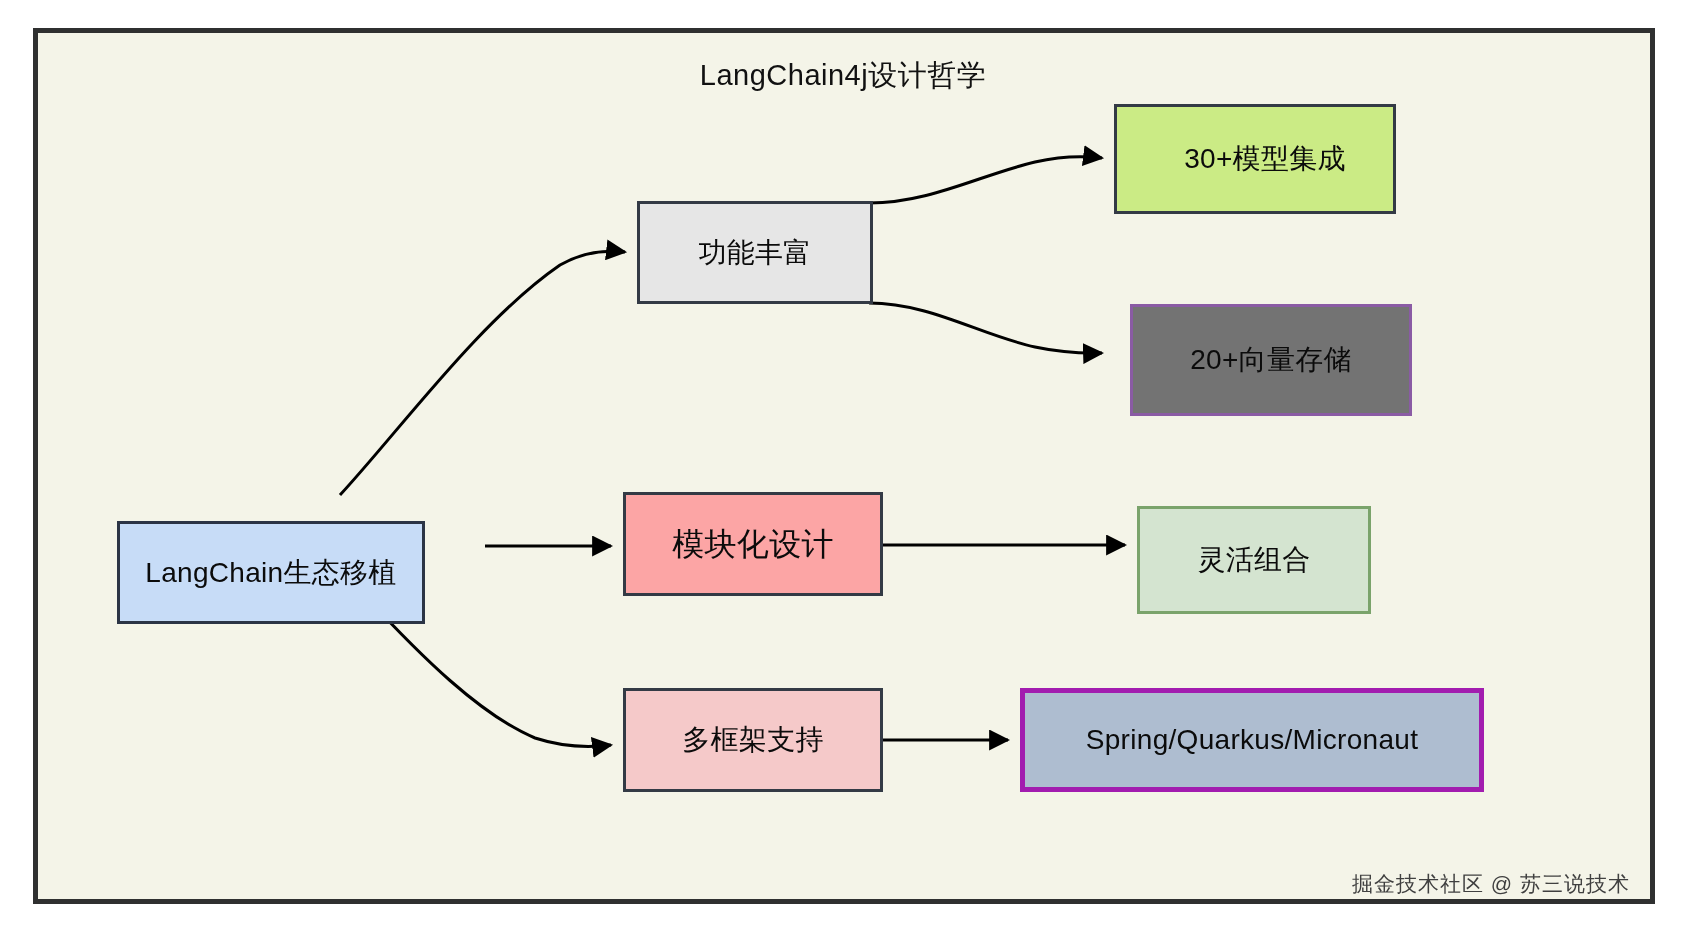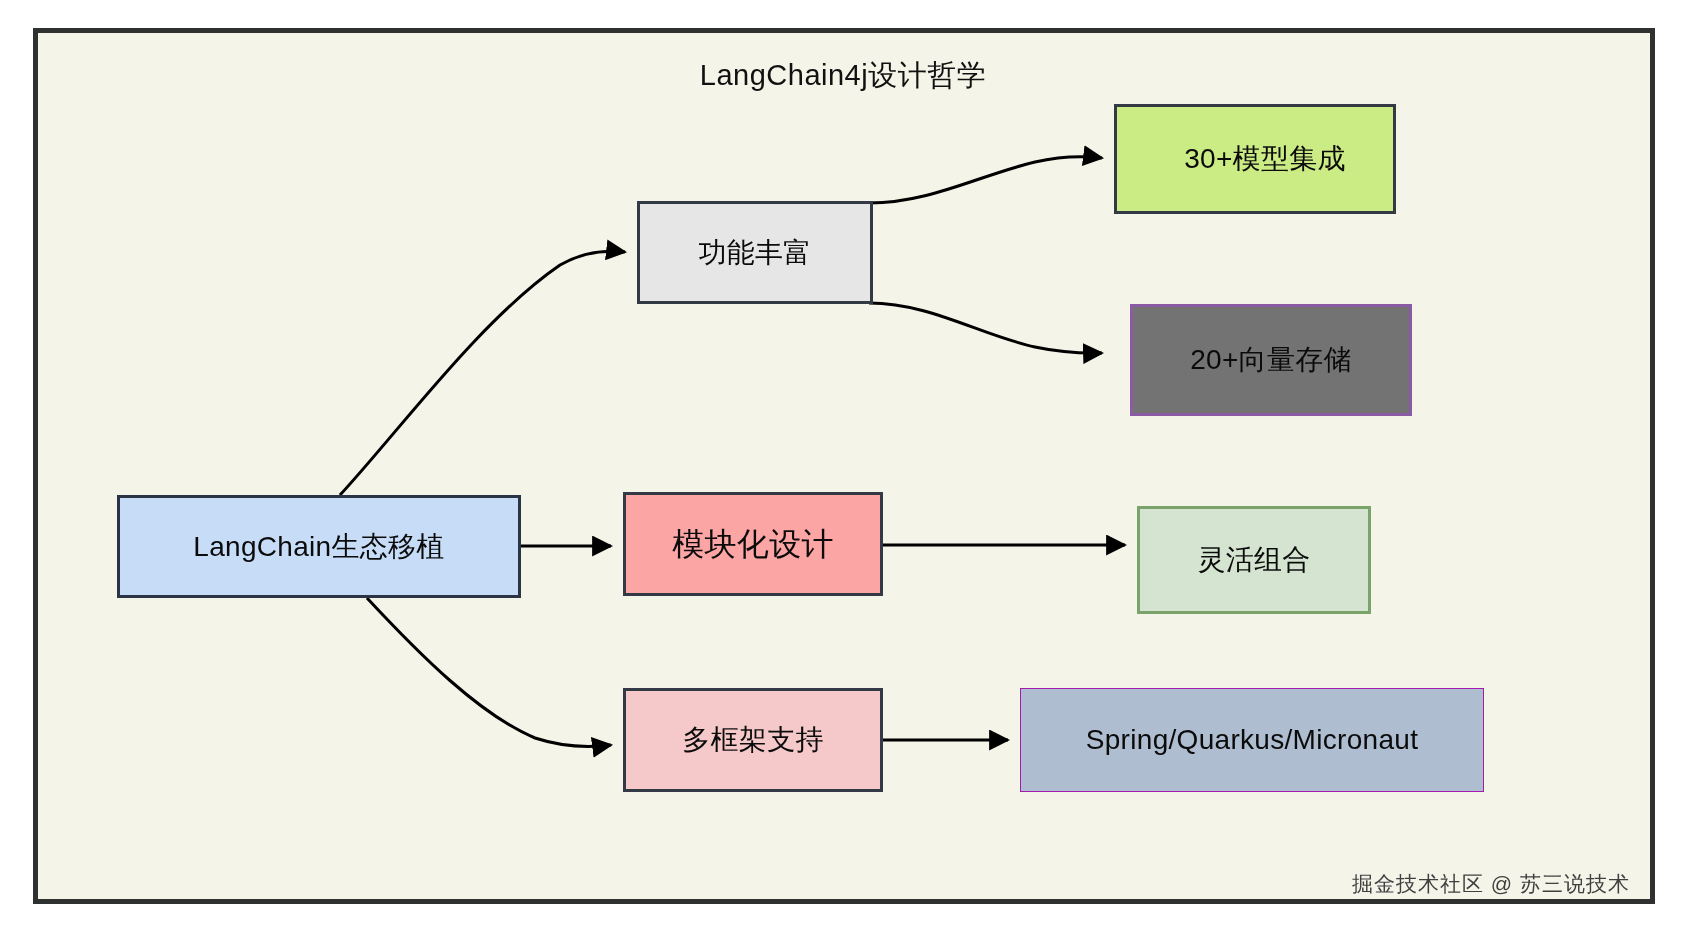--- a/index.html
+++ b/index.html
@@ -93,21 +93,21 @@
 
     <path d="M 485 546 L 611 546" fill="none" stroke="#000000" stroke-width="3" marker-end="url(#arrow)"></path>
 
     <path d="M 883 545 L 1125 545" fill="none" stroke="#000000" stroke-width="3" marker-end="url(#arrow)"></path>
 
     <path d="M 367 598 C 420 655 480 715 535 738 Q 572 750 611 745" fill="none" stroke="#000000" stroke-width="3" marker-end="url(#arrow)"></path>
 
     <path d="M 883 740 L 1008 740" fill="none" stroke="#000000" stroke-width="3" marker-end="url(#arrow)"></path>
   </svg>
 
-  <div class="node" style="left:117px; top:495px; width:404px; height:103px; background:#c7dcf7; border:3px solid #2b3445; font-size:28px;">
+  <div class="node" style="left:117px; top:521px; width:308px; height:103px; background:#c7dcf7; border:3px solid #2b3445; font-size:28px;">
     <span>LangChain生态移植</span>
   </div>
 
   <div class="node" style="left:637px; top:201px; width:236px; height:103px; background:#e6e6e6; border:3px solid #333a45; font-size:28px;">
     <span>功能丰富</span>
   </div>
 
   <div class="node" style="left:1114px; top:104px; width:282px; height:110px; background:#cbeb85; border:3px solid #333a45; font-size:28px;padding-left:20px;">
     <span>30+模型集成</span>
   </div>
@@ -121,19 +121,19 @@
   </div>
 
   <div class="node" style="left:1137px; top:490px; width:234px; height:108px; background:#d4e4d0; border:3px solid #7aa36b; font-size:28px;margin-top:16px;">
     <span>灵活组合</span>
   </div>
 
   <div class="node" style="left:623px; top:688px; width:260px; height:104px; background:#f5c9c9; border:3px solid #333a45; font-size:28px;">
     <span>多框架支持</span>
   </div>
 
-  <div class="node" style="left:1020px; top:688px; width:464px; height:104px; background:#aebdd0; border:1px solid #a21caf; font-size:28px;">
+  <div class="node" style="left:1020px; top:688px; width:464px; height:104px; background:#aebdd0; border:5px solid #a21caf; font-size:28px;">
     <span>Spring/Quarkus/Micronaut</span>
   </div>
 
   <div class="watermark">掘金技术社区 @ 苏三说技术</div>
 
 </div>
 
 </body></html>

